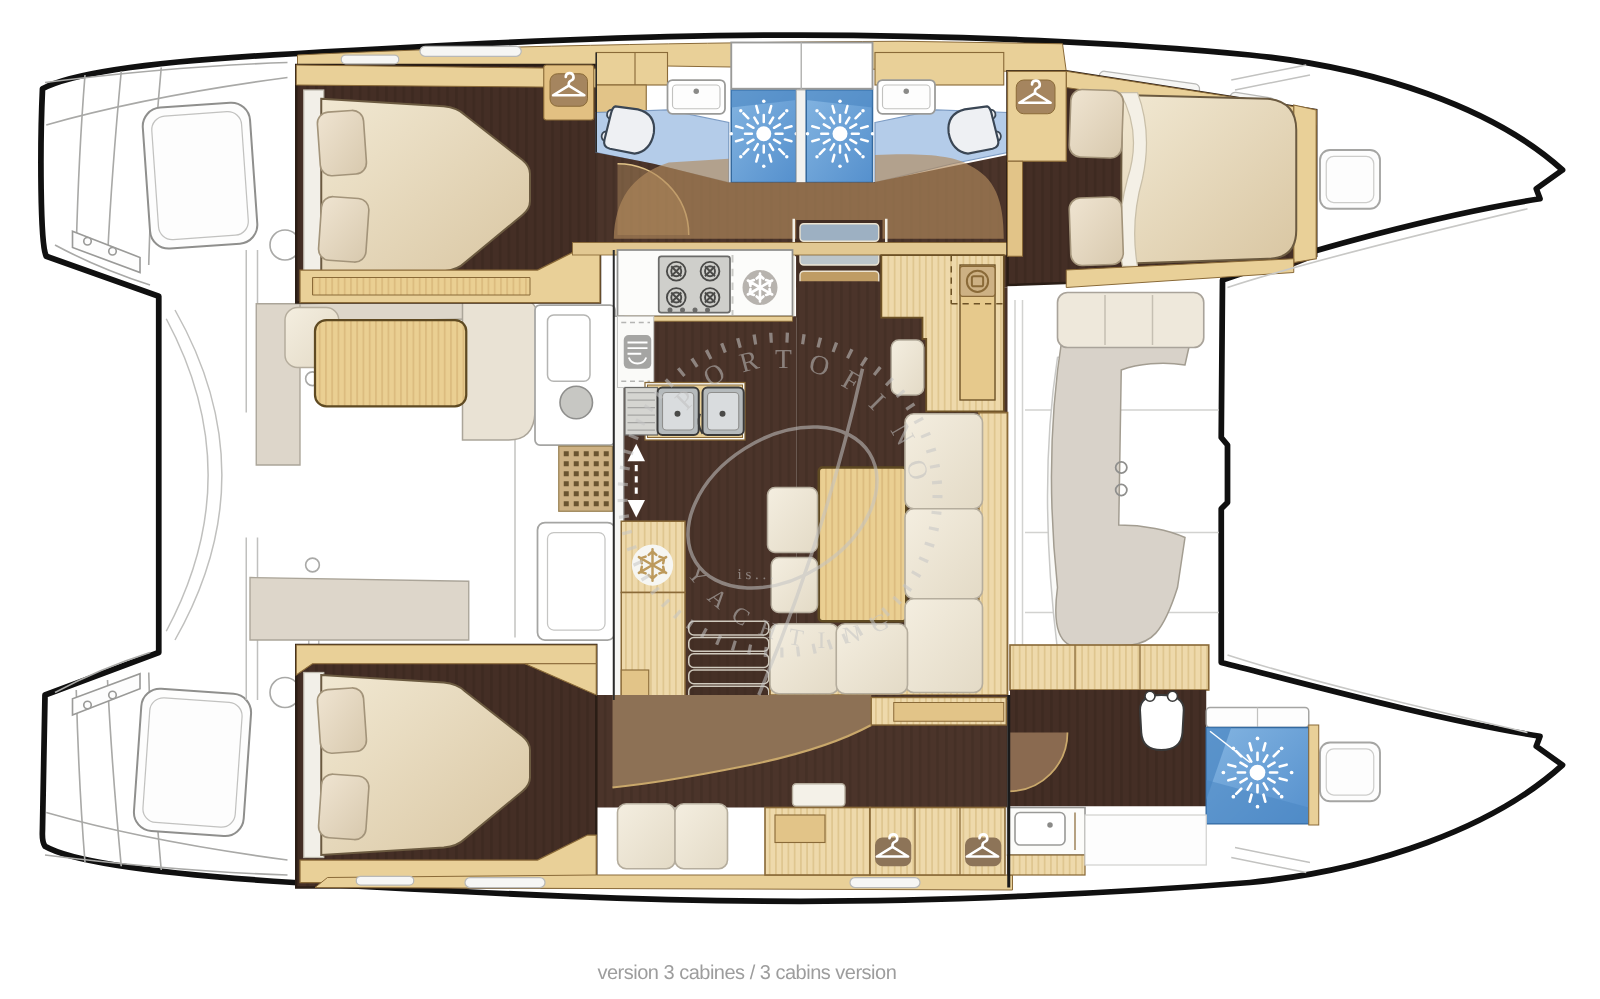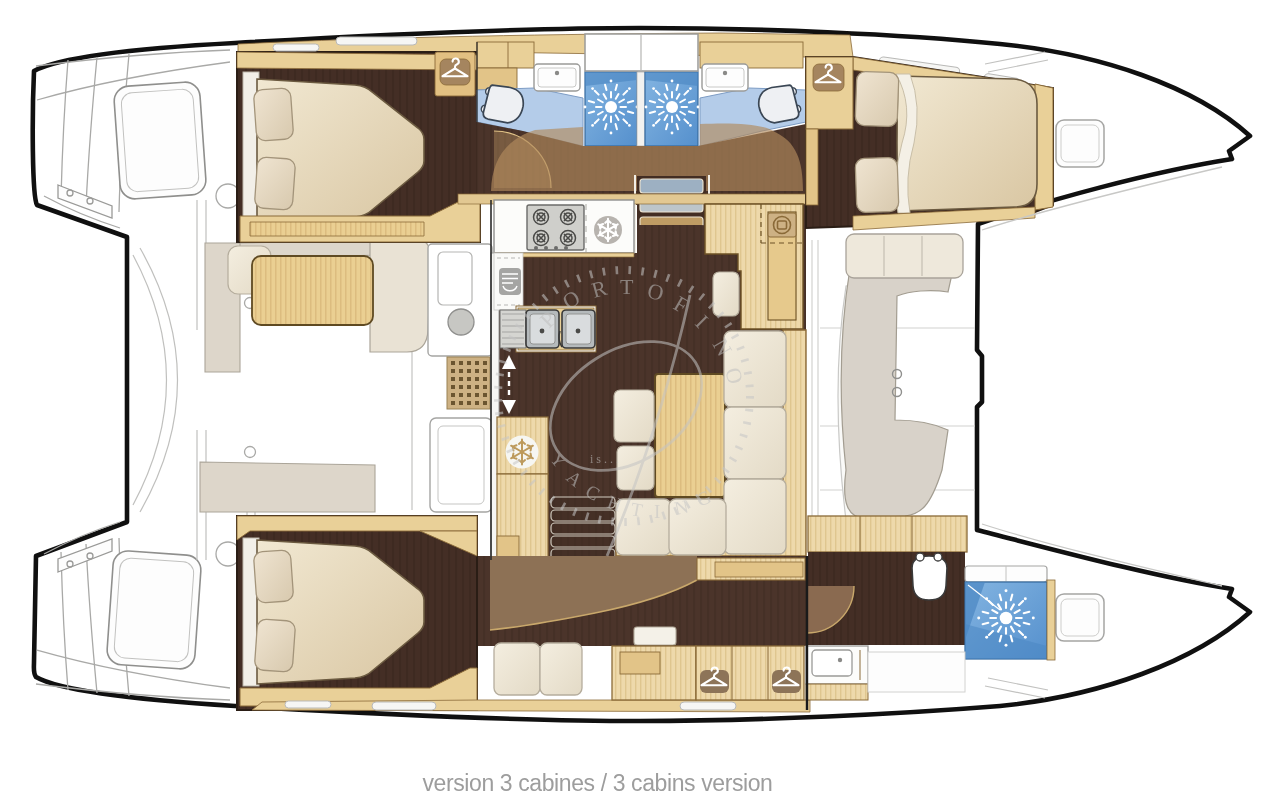--- a/index.html
+++ b/index.html
@@ -1,17 +1,17 @@
 <!DOCTYPE html>
 <html><head>
 <meta charset="utf-8">
 <style>
 html,body{margin:0;padding:0;background:#fff;}
 #wrap{position:relative;width:1280px;height:799px;background:#fff;overflow:hidden;font-family:"Liberation Sans",sans-serif;}
-.cap{position:absolute;left:0;top:770px;width:1195px;text-align:center;font-size:23px;color:#9d9d9d;letter-spacing:-0.4px;}
+.cap{position:absolute;left:0;top:770px;width:1195px;text-align:center;font-size:16px;color:#9d9d9d;letter-spacing:-0.4px;}
 </style>
 </head>
 <body>
 <div id="wrap">
 <svg width="1280" height="799" viewBox="0 0 1280 799" xmlns="http://www.w3.org/2000/svg">
 <defs>
 <linearGradient id="mat" x1="0" y1="0" x2="1" y2="1">
 <stop offset="0" stop-color="#f1e8d2"></stop>
           <stop offset="1" stop-color="#d9c6a2"></stop>
 </linearGradient>

